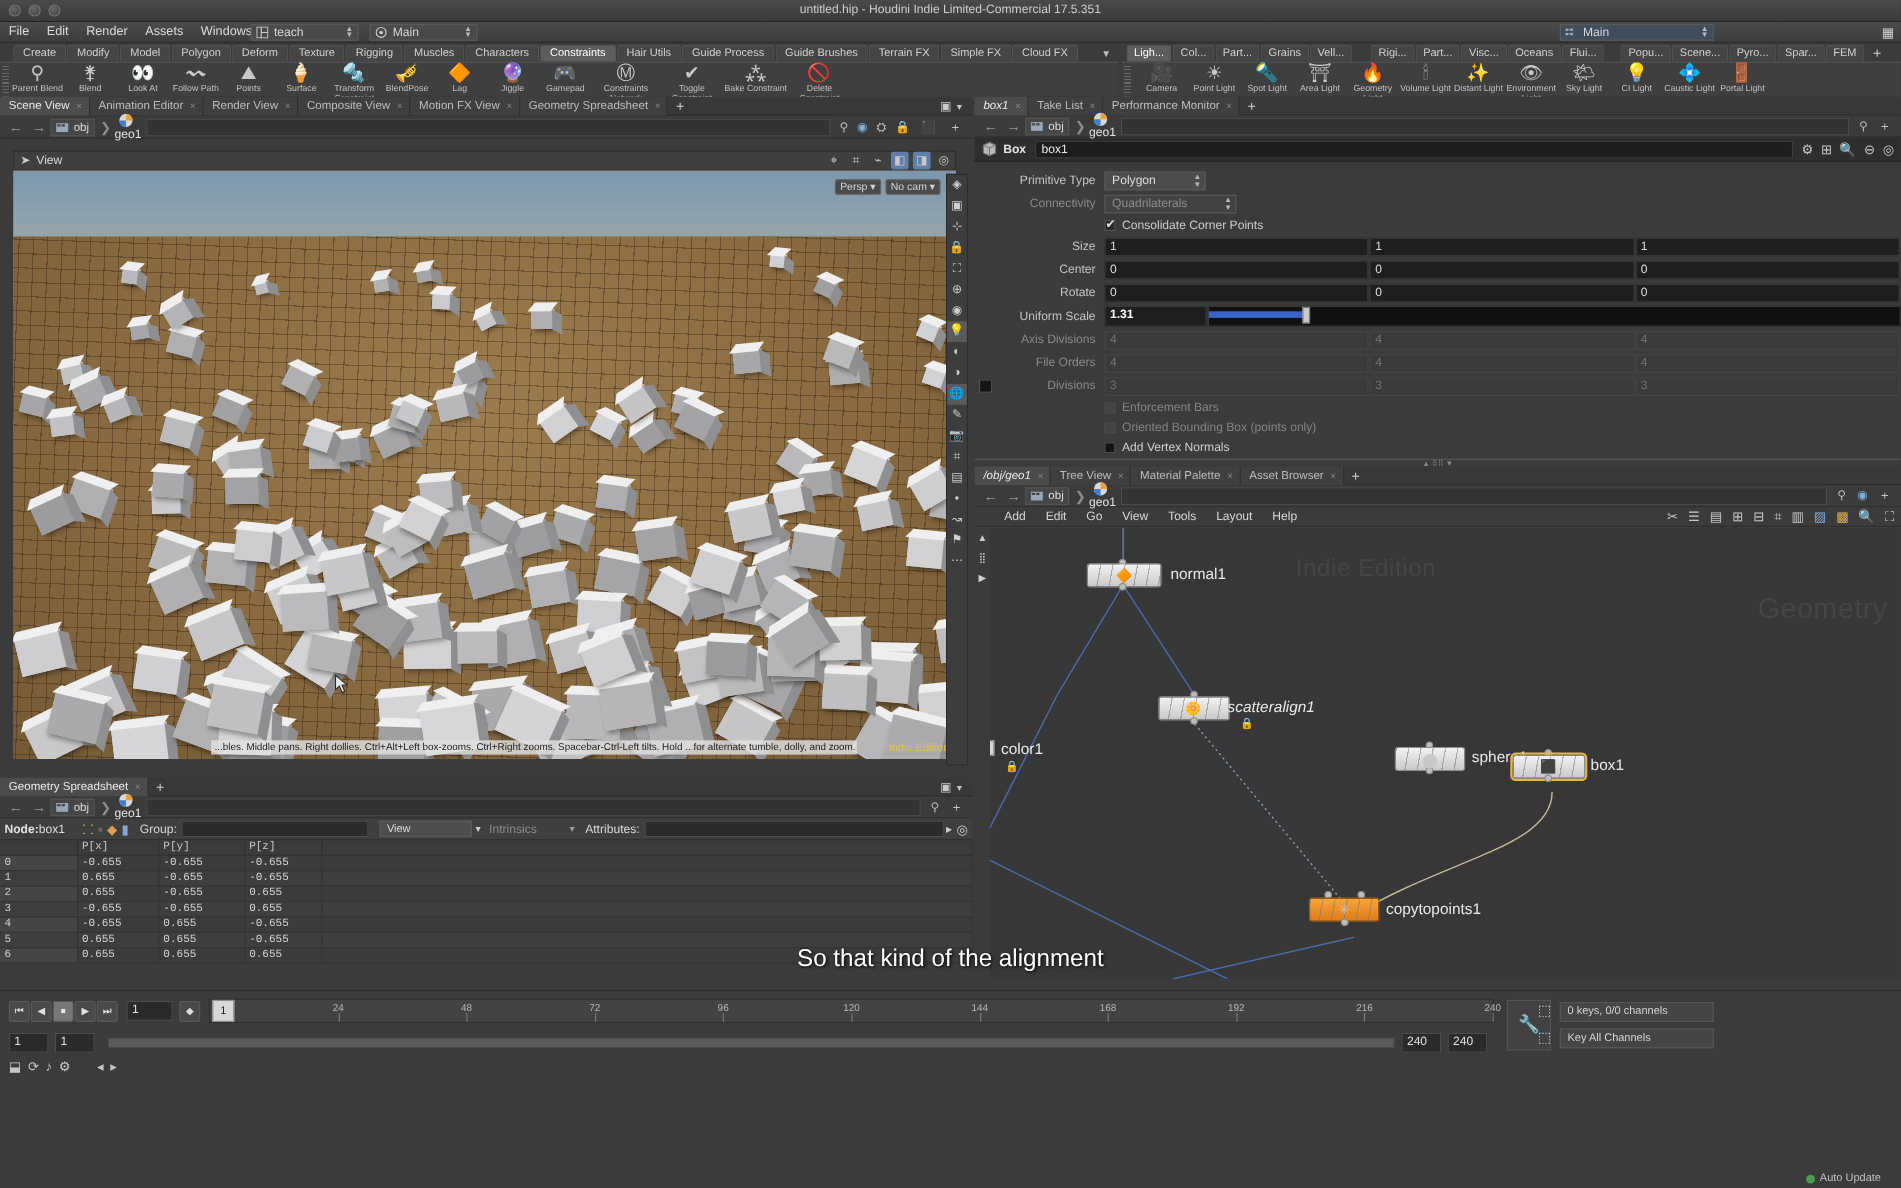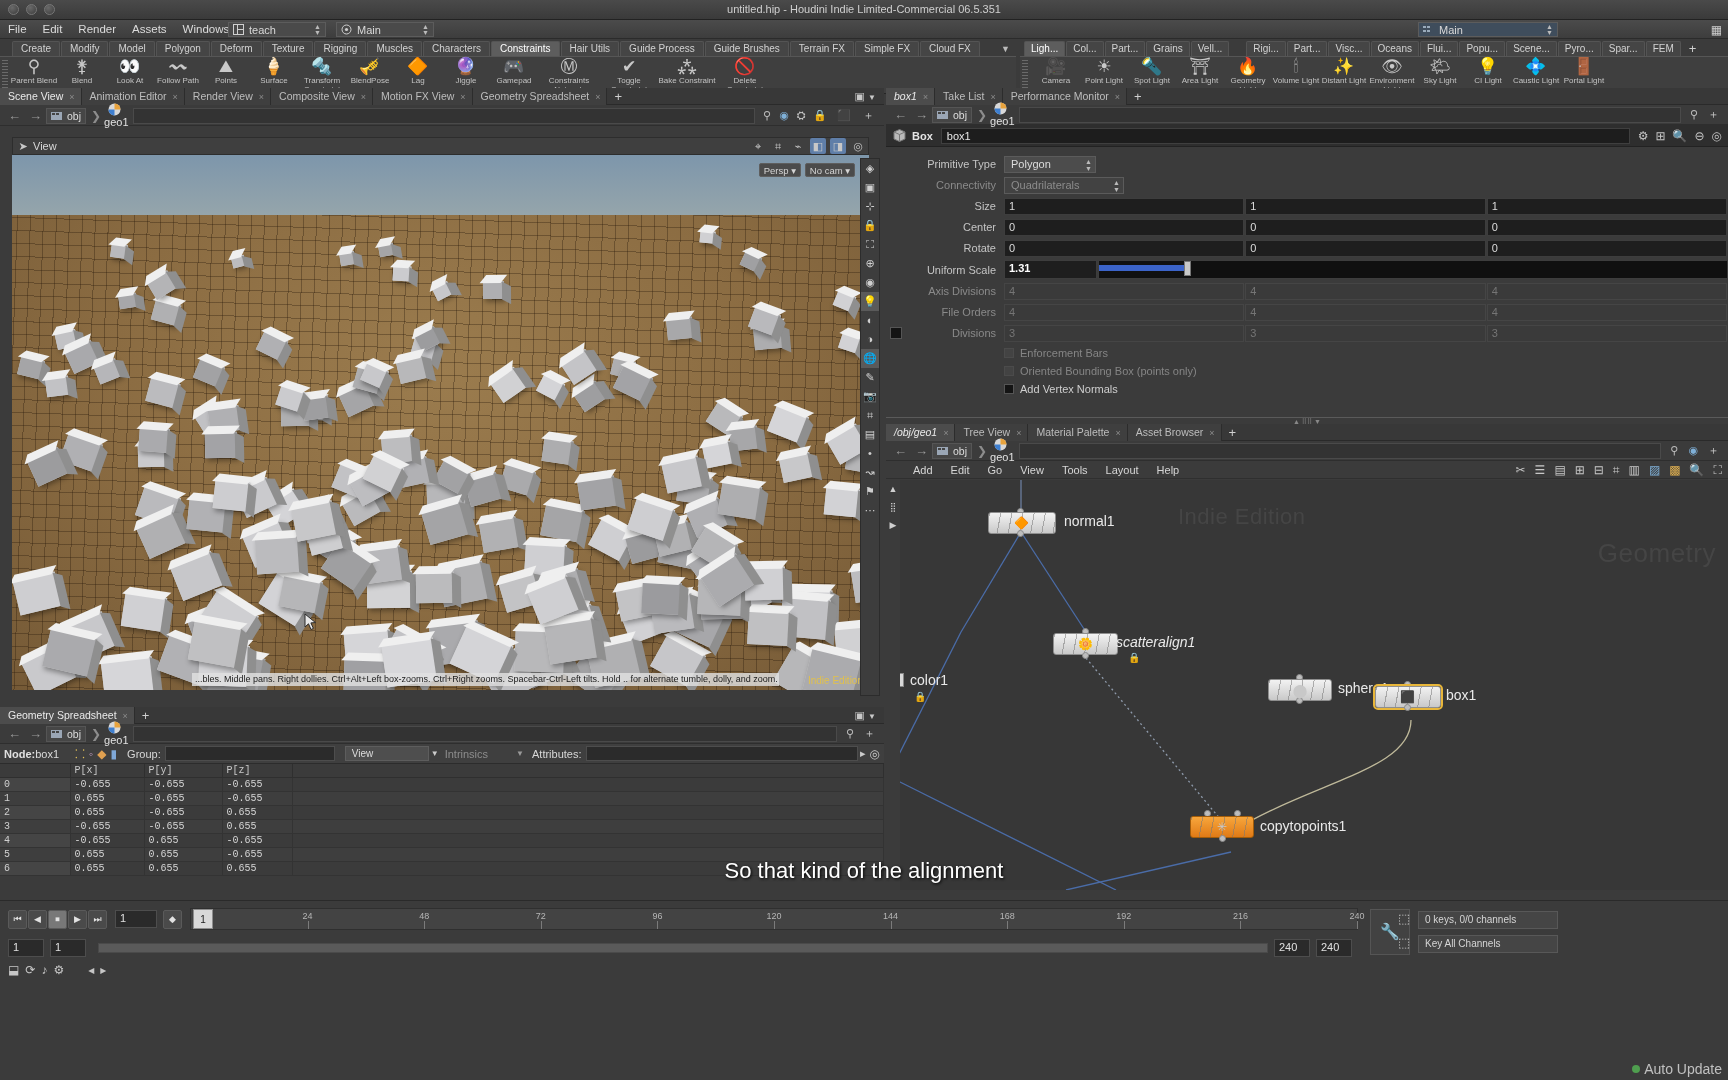--- a/index.html
+++ b/index.html
@@ -180,34 +180,34 @@
   .tl-row2 { position:absolute; left:0; top:36px; width:1400px; height:22px; display:flex; align-items:center;}
   .tl-track { position:relative; flex:1; height:10px; background:#2f2f2f; border:1px solid #4a4a4a;
      margin:0 6px; }
   .tl-track .fill { position:absolute; left:0; top:0; bottom:0; background:#5a5a5a; }
   .statusbtn { position:absolute; height:18px; background:#454545; border:1px solid #585858;
      color:#d5d5d5; font-size:10px; line-height:16px; padding:0 6px;}
   .subtitle-en { position:absolute; left:0; right:0; text-align:center; color:#ffffff;
      font-size:22px; text-shadow:1px 1px 3px #000; }
   .subtitle-cn { position:absolute; left:0; right:0; text-align:center; color:#ffffff;
      font-size:17px; text-shadow:1px 1px 3px #000; }
-  .autoupd { position:absolute; right:6px; bottom:3px; font-size:14px; color:#c0c0c0;
+  .autoupd { position:absolute; right:18px; bottom:3px; font-size:10px; color:#c0c0c0;
      display:flex; align-items:center; gap:4px;margin-left:20px;}
   .greendot { width:8px; height:8px; border-radius:50%; background:#4f9e4f; display:inline-block;}
 </style>
 </head>
 <body>
 
 <div id="app">
 
   <div class="titlebar">
     <div class="wbtn b1"></div>
     <div class="wbtn b2"></div>
     <div class="wbtn b3"></div>
-    <div class="title">untitled.hip - Houdini Indie Limited-Commercial 06.5.351</div>
+    <div class="title">untitled.hip - Houdini Indie Limited-Commercial 17.5.351</div>
   </div>
 
   <div class="menubar">
     <div class="mi">File</div>
     <div class="mi">Edit</div>
     <div class="mi">Render</div>
     <div class="mi">Assets</div>
     <div class="mi">Windows</div>
     <div class="mi">Help</div>
 
@@ -341,21 +341,21 @@
     <div class="shelftab active" style="padding:1px 6px 0 6px;">Ligh...</div>
     <div class="shelftab" style="padding:1px 6px 0 6px;">Col...</div>
     <div class="shelftab" style="padding:1px 6px 0 6px;">Part...</div>
     <div class="shelftab" style="padding:1px 6px 0 6px;">Grains</div>
     <div class="shelftab" style="padding:1px 6px 0 6px;">Vell...</div>
     <div class="shelftab" style="padding:1px 6px 0 6px;margin-left:16px;">Rigi...</div>
     <div class="shelftab" style="padding:1px 6px 0 6px;">Part...</div>
     <div class="shelftab" style="padding:1px 6px 0 6px;">Visc...</div>
     <div class="shelftab" style="padding:1px 6px 0 6px;">Oceans</div>
     <div class="shelftab" style="padding:1px 6px 0 6px;">Flui...</div>
-    <div class="shelftab" style="padding:1px 6px 0 6px;">Popu...</div>
+    <div class="shelftab" style="padding:1px 6px 0 6px;margin-left:14px;">Popu...</div>
     <div class="shelftab" style="padding:1px 6px 0 6px;">Scene...</div>
     <div class="shelftab" style="padding:1px 6px 0 6px;">Pyro...</div>
     <div class="shelftab" style="padding:1px 6px 0 6px;">Spar...</div>
     <div class="shelftab" style="padding:1px 6px 0 6px;">FEM</div>
     <div class="plus" style="padding-top:0;">+</div>
   </div>
 
   <div class="shelfrow" style="left:1020px; width:708px;">
     <div class="grip" style="left:2px;"></div>
     <div style="margin-left:12px; float:left;">
@@ -1440,20 +1440,25 @@
         </span>
       </div>
 
       <div class="pr">
         <span class="lab dim">Connectivity</span>
         <span class="combo dim" style="width:120px;">
           <span>Quadrilaterals</span><span class="sp">▲<br>▼</span>
         </span>
       </div>
 
+      <div class="pr" style="height:17px;">
+        <span class="lab" style="width:118px;"></span>
+        <span class="cbx on"></span>
+        <span style="font-size:11px; color:#ccc;">Consolidate Corner Points</span>
+      </div>
 
       <div class="pr">
         <span class="lab">Size</span>
         <span class="fld">1</span>
         <span class="fld">1</span>
         <span class="fld">1</span>
       </div>
 
       <div class="pr">
         <span class="lab">Center</span>

